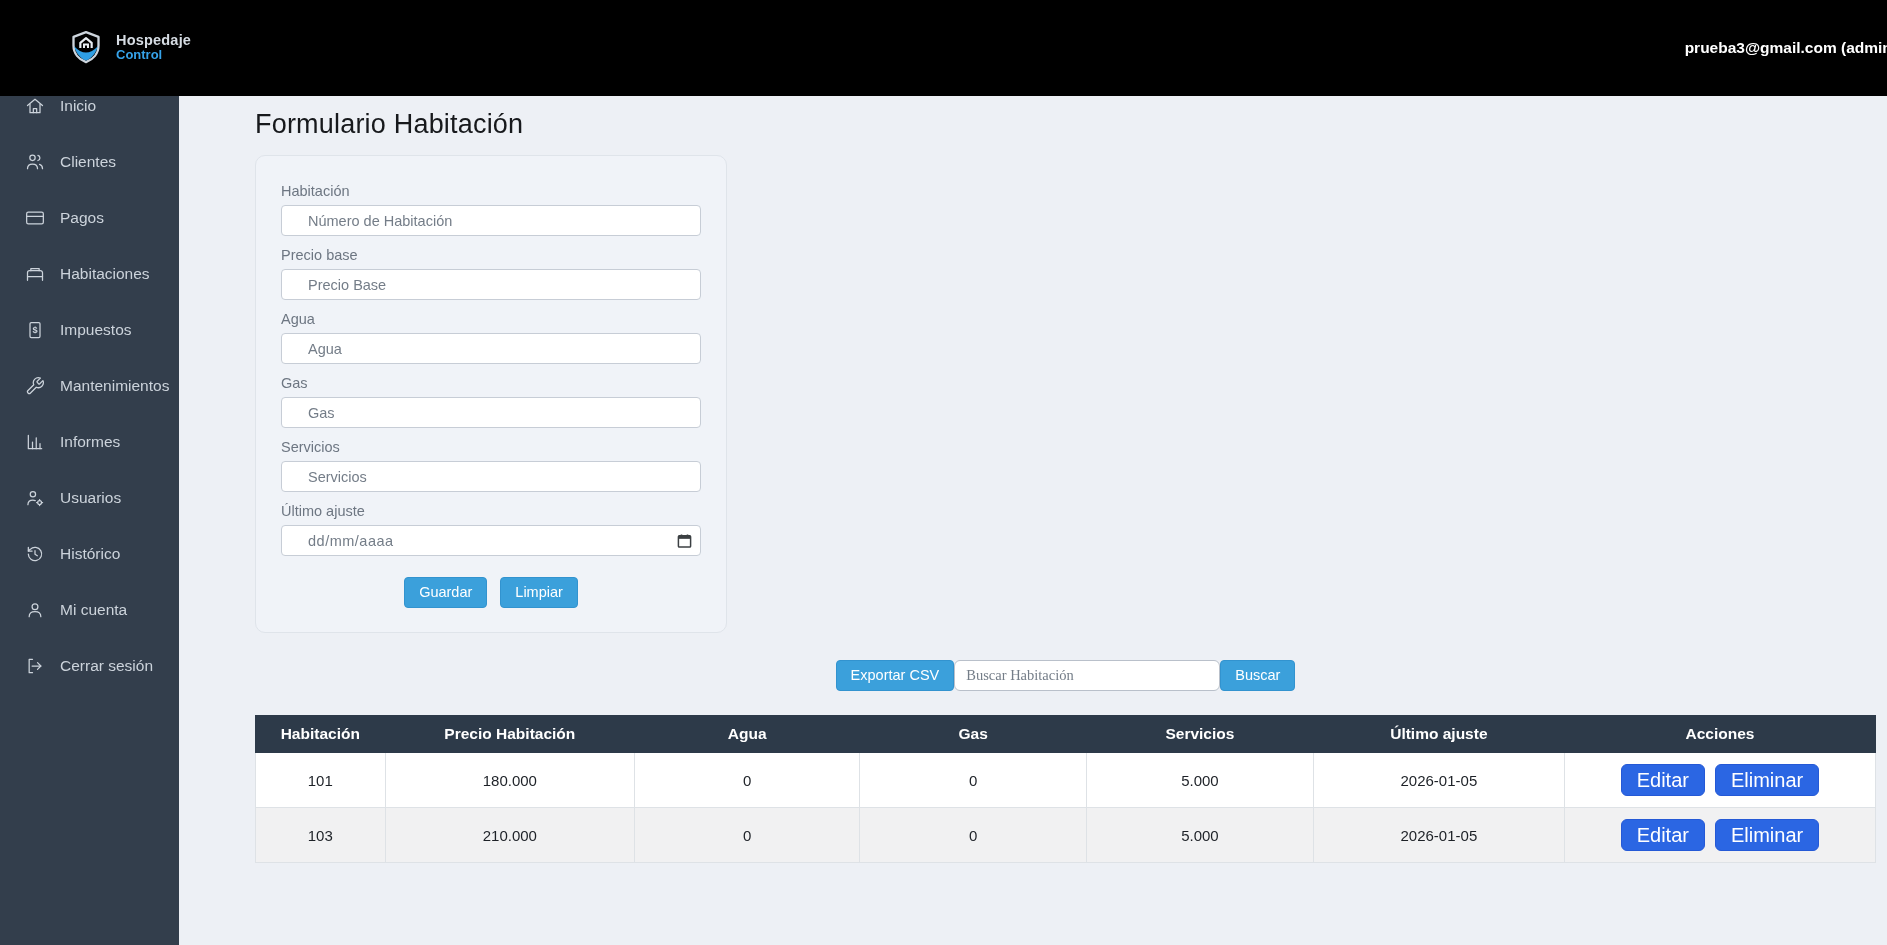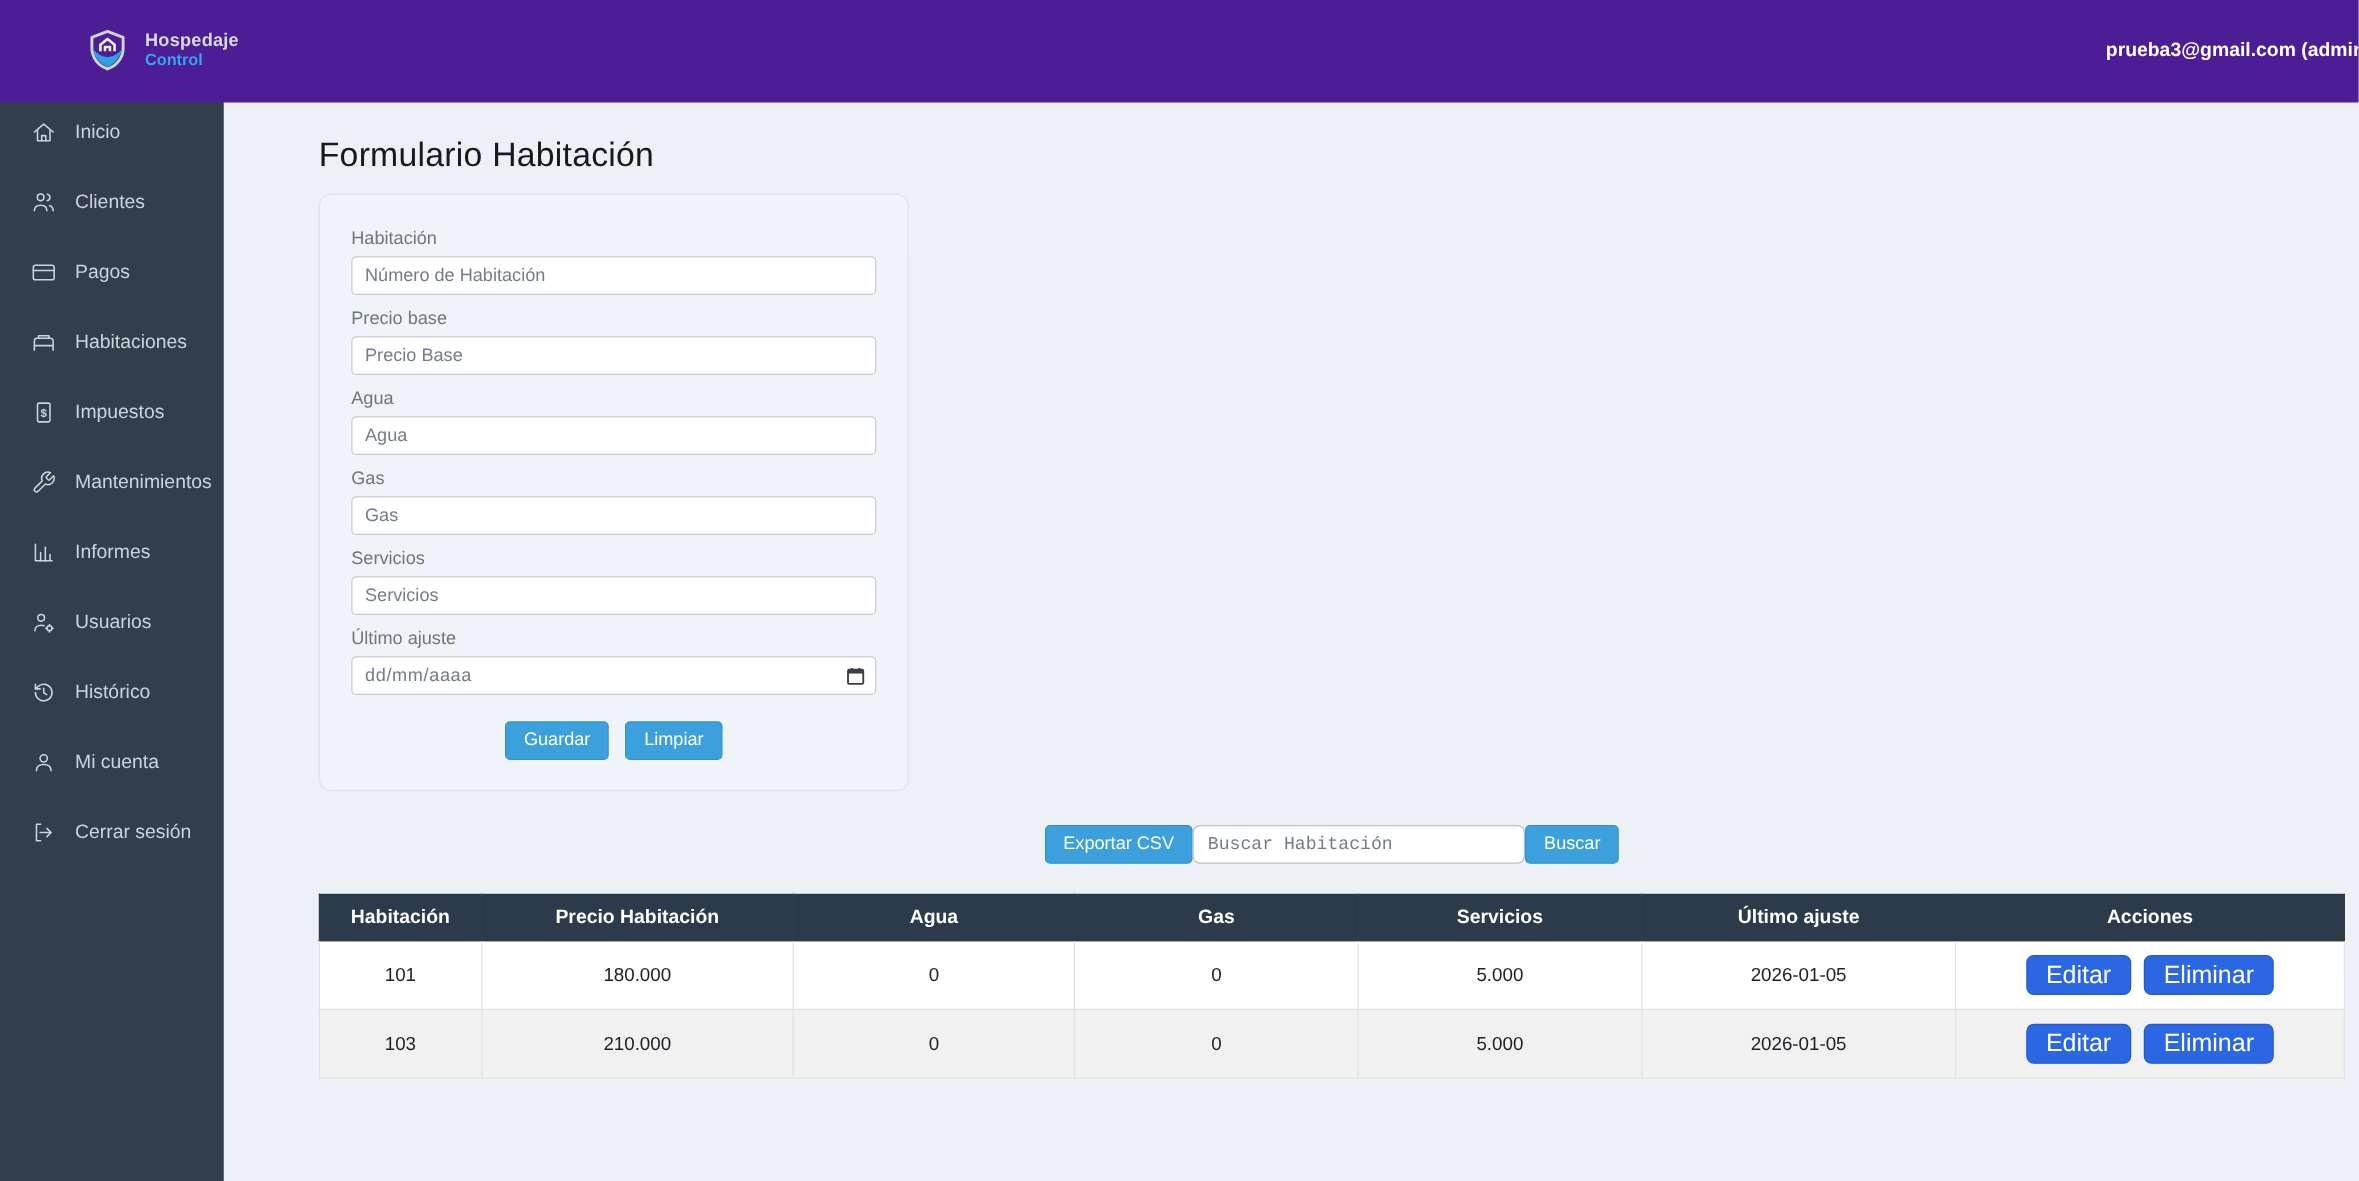--- a/index.html
+++ b/index.html
@@ -5,22 +5,22 @@
   * { box-sizing: border-box; }
   html,body { margin:0; padding:0; }
   body {
     width:1887px; height:945px; position:relative; overflow:hidden;
     font-family:"Liberation Sans", sans-serif;
     background:#edf0f5;
   }
 
   
   .navbar {
-    position:absolute; top:0; left:0; width:1887px; height:82px;
-    background:#4c1d95; overflow:hidden; z-index:3;
+    position:absolute; top:0; left:0; width:1887px; height:96px;
+    background:#000000; overflow:hidden; z-index:3;
   }
   .brand { position:absolute; left:66px; top:50%; transform:translateY(-50%);
     display:flex; align-items:center; gap:10px; }
   .brand-text { line-height:1.1; }
   .brand-top { color:#d6dce3; font-weight:700; font-size:14.5px; letter-spacing:.2px; }
   .brand-bottom { color:#36a3ea; font-weight:700; font-size:13px; margin-top:-1px; }
   .navbar-user {
     position:absolute; right:-10px; top:50%; transform:translateY(-50%);
     color:#ffffff; font-weight:600; font-size:15.5px; white-space:nowrap;
   }
@@ -44,21 +44,21 @@
   .card {
     margin:15px 0 0 41px; width:472px;
     background:#f0f3f8; border:1px solid #dfe4ea; border-radius:10px;
     padding:27px 25px 24px 25px;
   }
   .form-group { margin-bottom:11px; }
   .form-group label { display:block; color:#6d7682; font-size:14.5px; line-height:17px; margin-bottom:5px; }
   .input-wrap { position:relative; }
   .form-input {
     width:100%; height:31px; border:1px solid #c7cdd6; border-radius:4px;
-    background:#fff; padding:0 10px; font-size:14.5px; color:#333;
+    background:#fff; padding:0 26px; font-size:14.5px; color:#333;
     font-family:"Liberation Sans", sans-serif; outline:none;
   }
   .form-input::placeholder { color:#747d88; opacity:1; }
   .date-input { padding-right:32px; letter-spacing:.5px; }
   .cal-icon { position:absolute; right:9px; top:50%; transform:translateY(-50%); display:flex; cursor:pointer; }
   .form-buttons { display:flex; justify-content:center; gap:13px; margin-top:21px; }
 
   .btn-light {
     background:#3ba0db; border:1px solid #3293cf; color:#fff;
     font-size:14.5px; padding:6px 14px; border-radius:4px;
@@ -66,21 +66,21 @@
   }
 
   
   .toolbar {
     margin:27px 0 0 41px; width:1621px; height:32px;
     display:flex; justify-content:center; align-items:flex-start; 
   }
   .search-input {
     width:266px; height:31px; border:1px solid #b9c0ca; border-radius:6px;
     background:#fff; padding:0 11px; font-size:14.5px; color:#333;
-    font-family:Liberation Mono, monospace; outline:none;
+    font-family:Liberation Serif, serif; outline:none;
   }
   .search-input::placeholder { color:#747d88; opacity:1; }
 
   
   .data-table {
     margin:23px 0 0 41px; width:1621px; border-collapse:collapse;
     background:#fff; font-size:15px; color:#1d2127; table-layout:fixed;
   }
   .data-table thead th {
     background:#2d3a49; color:#ffffff; font-weight:700; font-size:15.5px;

